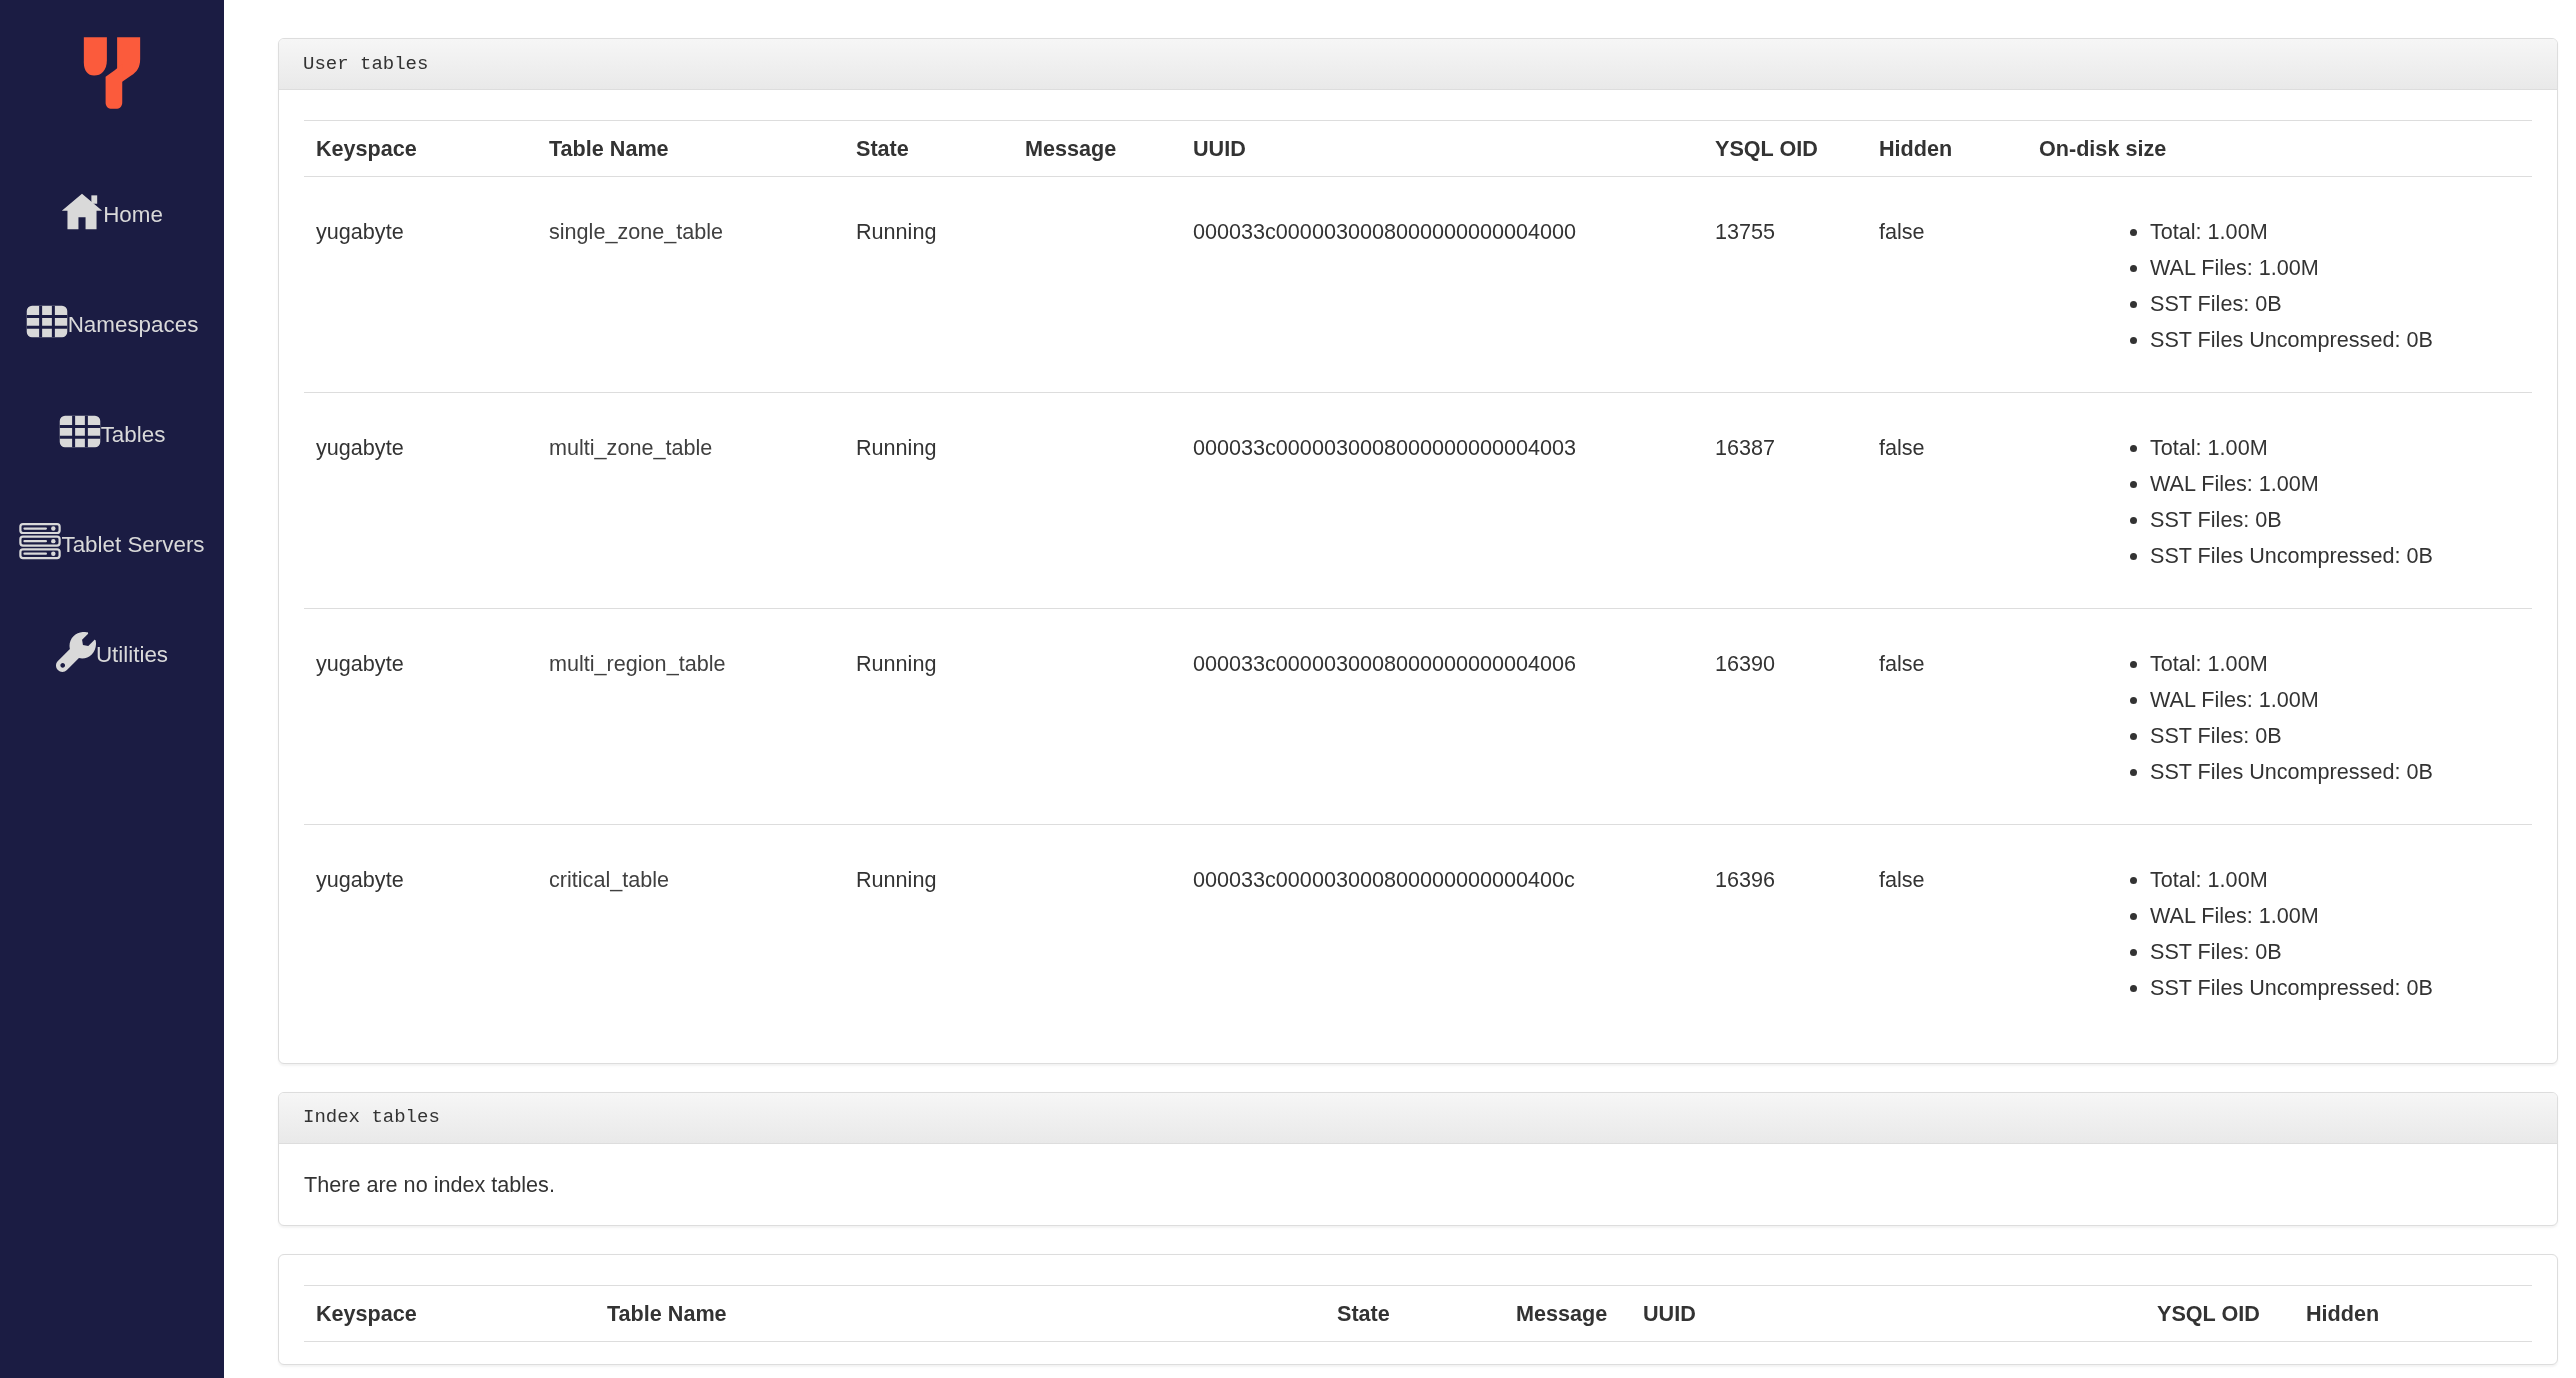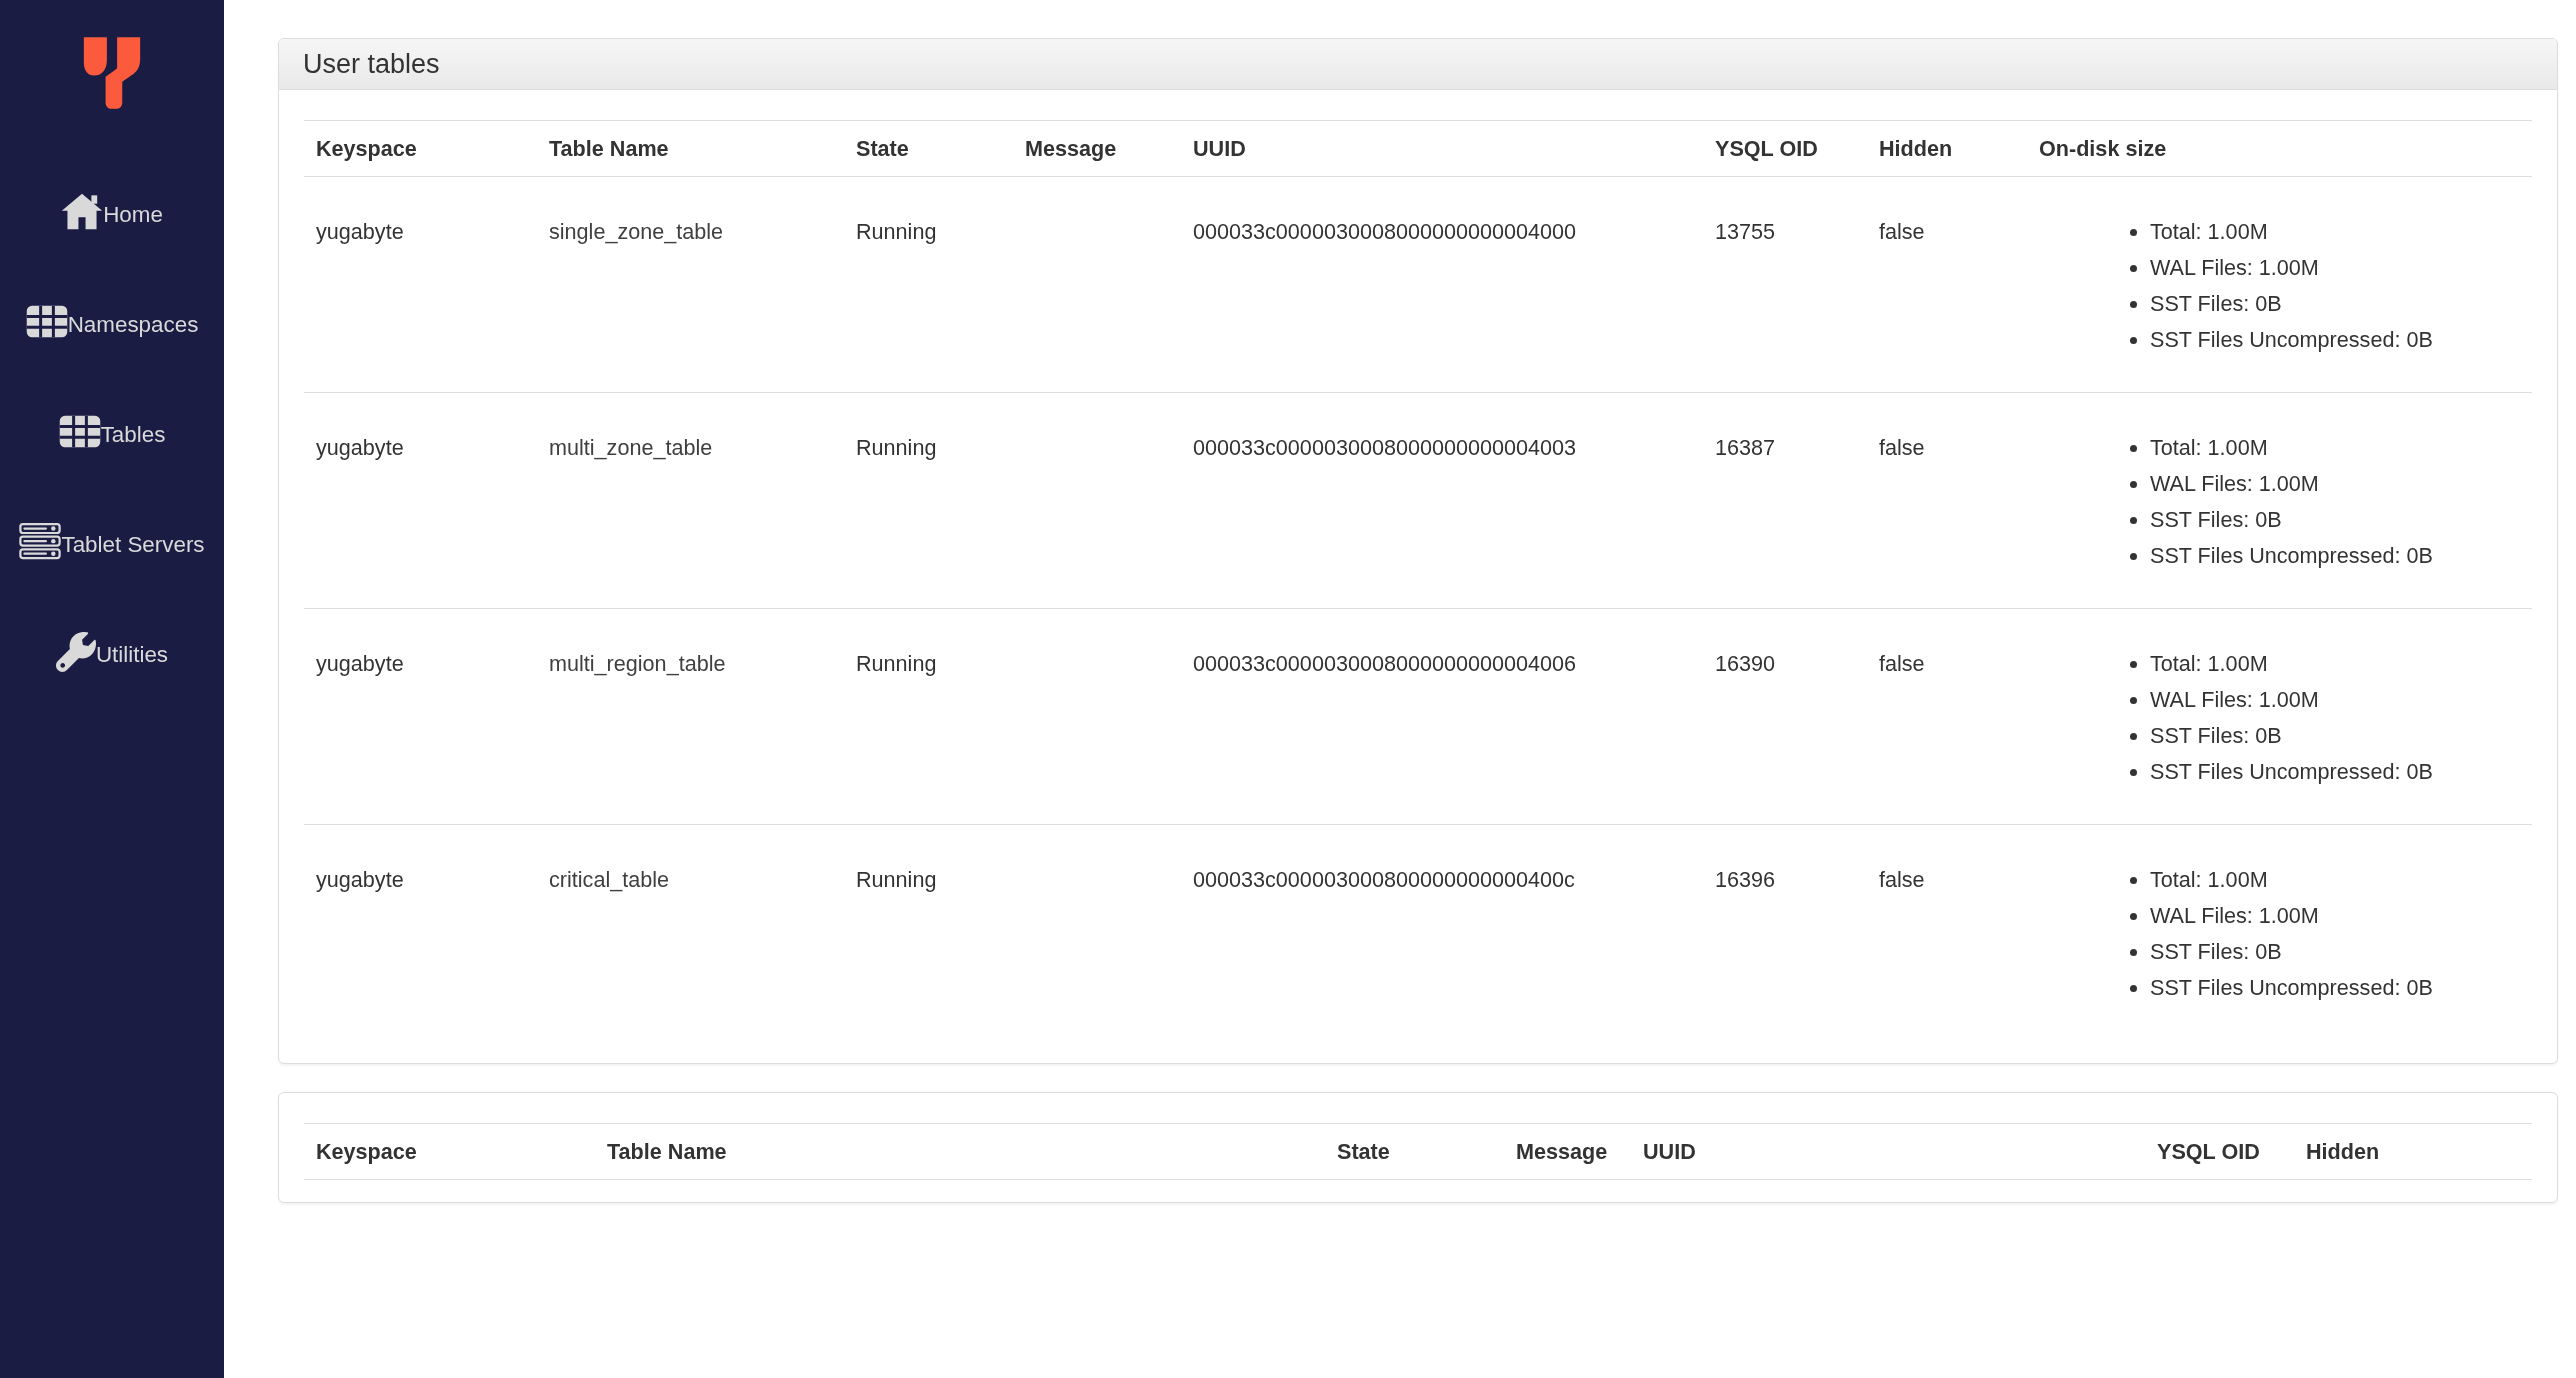--- a/index.html
+++ b/index.html
@@ -49,22 +49,23 @@
     border-radius: 6px;
     background: #ffffff;
     margin-bottom: 28px;
     box-shadow: 0 1.5px 2.2px rgba(0,0,0,0.05);
     overflow: hidden;
   }
   .panel-heading {
     padding: 9.7px 24px;
     background: linear-gradient(#f6f6f6, #e9e9e9);
     border-bottom: 1.5px solid #dddddd;
-    font-size: 27px; line-height: 31px;
+    font-size: 19px; line-height: 31px;
     color: #333333;
+    font-family: Liberation Mono, monospace;
   }
   .panel-body { padding: 30px 25px 22.4px 25px; }
   .panel-body.simple { padding: 22.4px 25px; font-size: 21.6px; line-height: 36px; }
 
   table.data-table {
     width: 100%;
     border-collapse: collapse;
     table-layout: fixed;
     border-top: 1.5px solid #dddddd;
   }
@@ -265,20 +266,24 @@
                   <li>SST Files: 0B</li>
                   <li>SST Files Uncompressed: 0B</li>
                 </ul>
               </td>
             </tr>
           </tbody>
         </table>
       </div>
     </div>
 
+    <div class="panel">
+      <div class="panel-heading">Index tables</div>
+      <div class="panel-body simple">There are no index tables.</div>
+    </div>
 
     <div class="panel">
       <div class="panel-body">
         <table class="data-table">
           <colgroup>
             <col style="width:291px">
               <col style="width:730px">
               <col style="width:179px">
               <col style="width:127px">
             <col style="width:514px">

